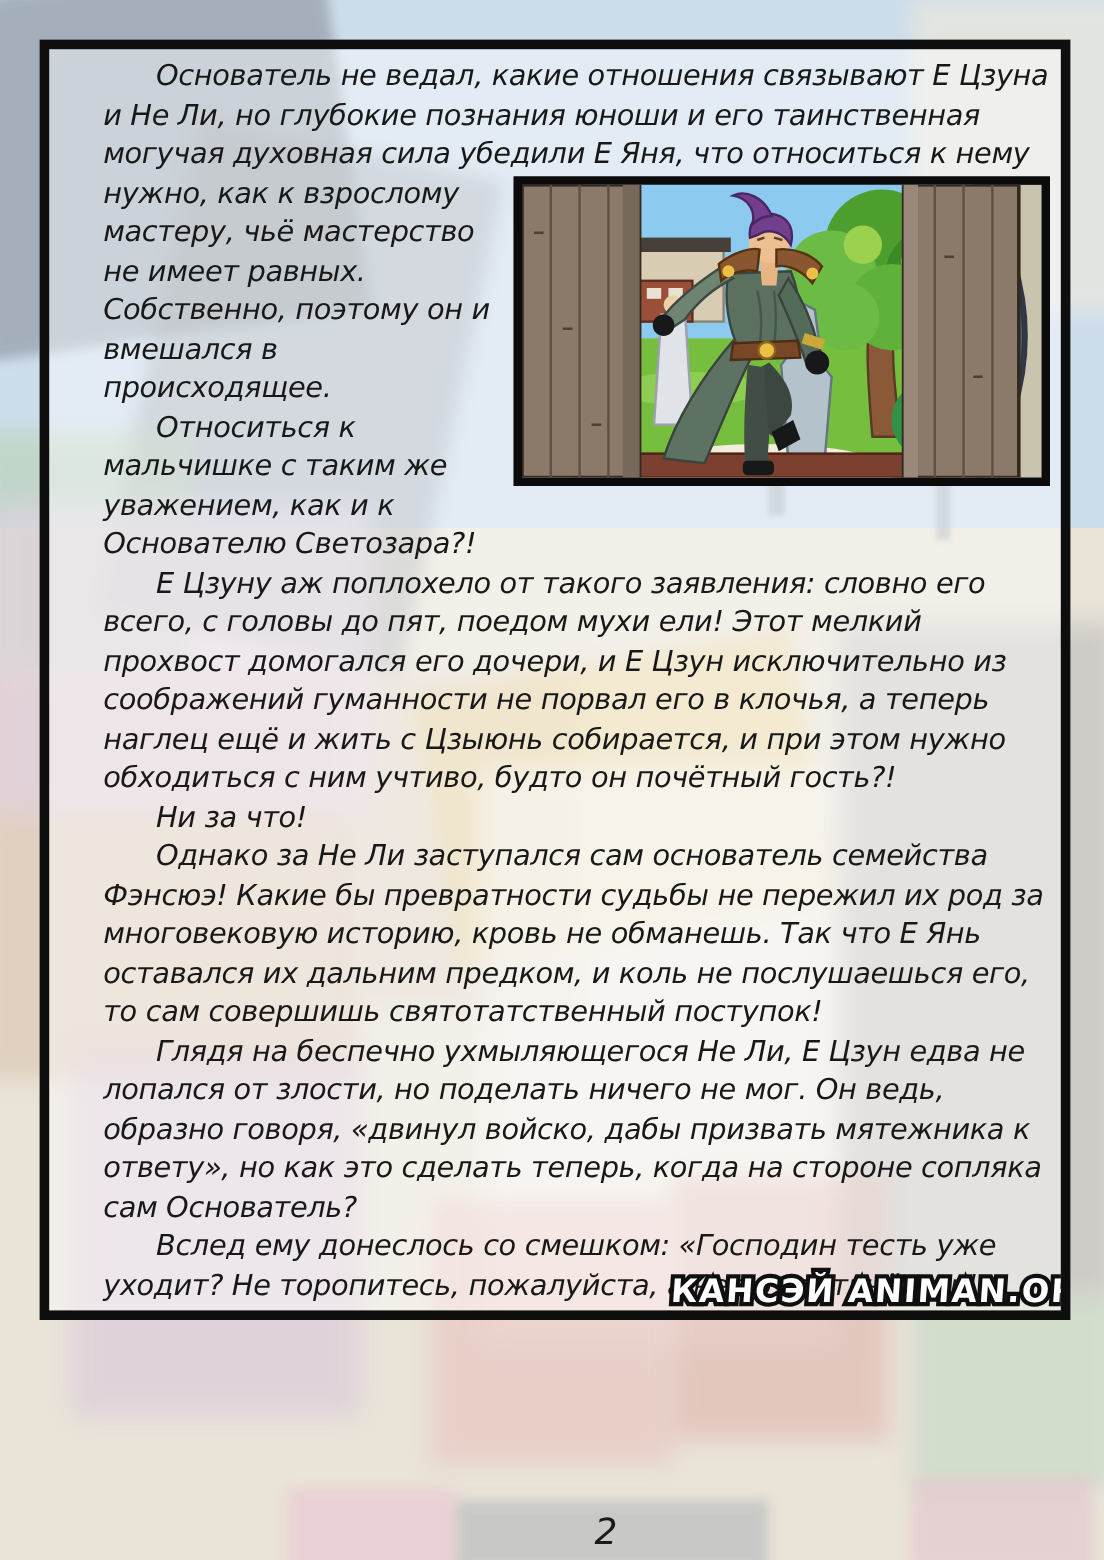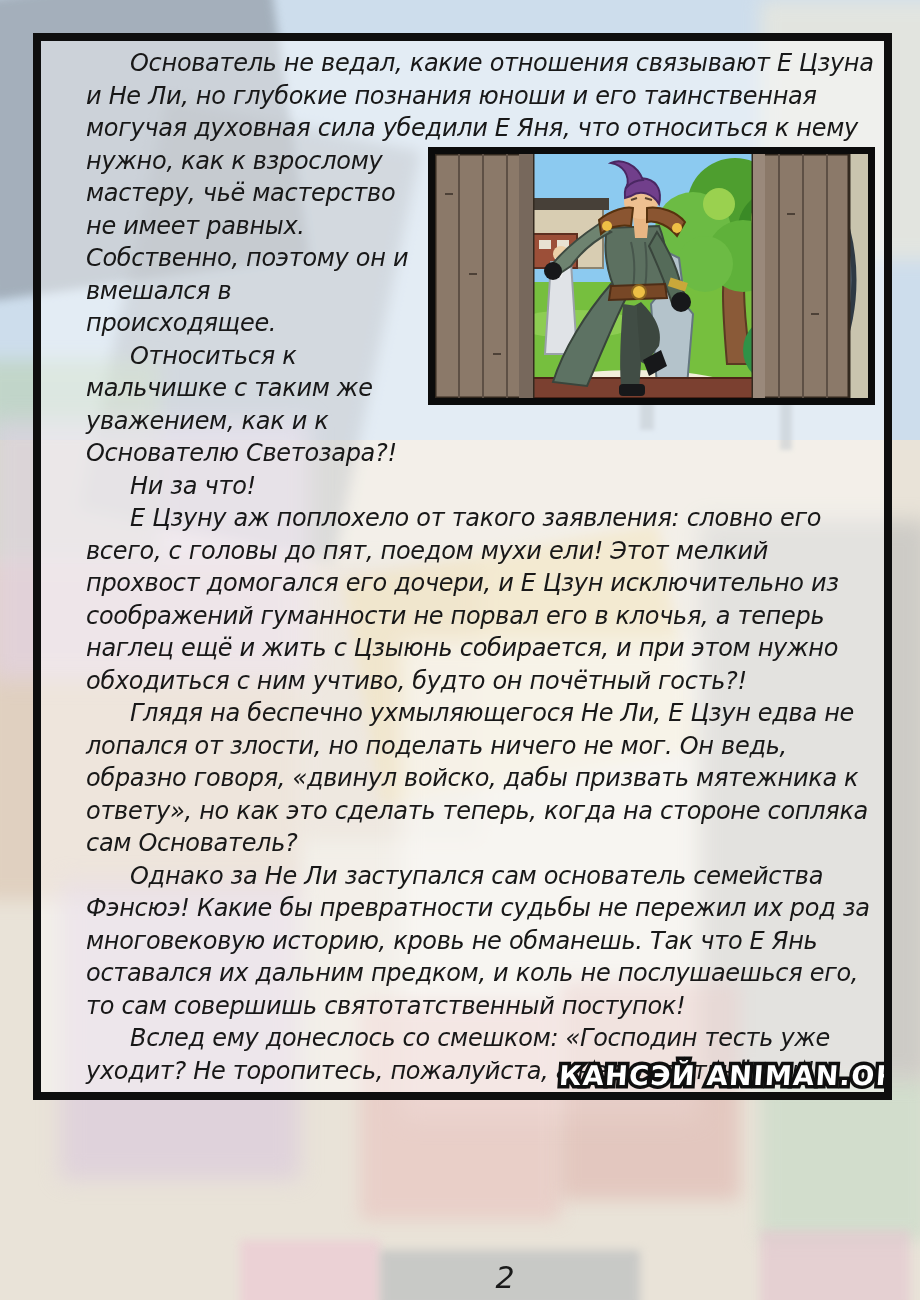--- a/index.html
+++ b/index.html
@@ -183,24 +183,24 @@
             <line x1="392" y1="0" x2="392" y2="244" stroke="#5e5045" stroke-width="2"></line>
             <rect x="318" y="0" width="12" height="244" fill="#9a897b"></rect>
             <line x1="352" y1="60" x2="360" y2="60" stroke="#4d4137" stroke-width="2"></line>
             <line x1="376" y1="160" x2="384" y2="160" stroke="#4d4137" stroke-width="2"></line>
           </g>
         </svg>
       </div>
 
       <p>Основатель не ведал, какие отношения связывают Е Цзуна и Не Ли, но глубокие познания юноши и его таинственная могучая духовная сила убедили Е Яня, что относиться к нему нужно, как к взрослому мастеру, чьё мастерство не имеет равных. Собственно, поэтому он и вмешался в происходящее.</p>
       <p>Относиться к мальчишке с таким же уважением, как и к Основателю Светозара?!</p>
+      <p>Е Цзуну аж поплохело от такого заявления: словно его всего, с головы до пят, поедом мухи ели! Этот мелкий прохвост домогался его дочери, и Е Цзун исключительно из соображений гуманности не порвал его в клочья, а теперь наглец ещё и жить с Цзыюнь собирается, и при этом нужно обходиться с ним учтиво, будто он почётный гость?!</p>
       <p>Ни за что!</p>
-      <p>Е Цзуну аж поплохело от такого заявления: словно его всего, с головы до пят, поедом мухи ели! Этот мелкий прохвост домогался его дочери, и Е Цзун исключительно из соображений гуманности не порвал его в клочья, а теперь наглец ещё и жить с Цзыюнь собирается, и при этом нужно обходиться с ним учтиво, будто он почётный гость?!</p>
+      <p>Однако за Не Ли заступался сам основатель семейства Фэнсюэ! Какие бы превратности судьбы не пережил их род за многовековую историю, кровь не обманешь. Так что Е Янь оставался их дальним предком, и коль не послушаешься его, то сам совершишь святотатственный поступок!</p>
       <p>Глядя на беспечно ухмыляющегося Не Ли, Е Цзун едва не лопался от злости, но поделать ничего не мог. Он ведь, образно говоря, «двинул войско, дабы призвать мятежника к ответу», но как это сделать теперь, когда на стороне сопляка сам Основатель?</p>
-      <p>Однако за Не Ли заступался сам основатель семейства Фэнсюэ! Какие бы превратности судьбы не пережил их род за многовековую историю, кровь не обманешь. Так что Е Янь оставался их дальним предком, и коль не послушаешься его, то сам совершишь святотатственный поступок!</p>
       <p>Вслед ему донеслось со смешком: «Господин тесть уже уходит? Не торопитесь, пожалуйста, а не то споткнётесь!»</p>
       <p>Е Цзун, который как раз заносил ногу через порог, разумеется, зацепился за него и едва не упал. Он несколько раз глубоко вдохнул и выдохнул, чтобы не сорваться в совершенно неподобающую его статусу истерику. Надо было ещё тогда треснуть негодяя об стенку так, чтобы мокрое место осталось...</p>
     </div>
 
     <div class="watermark">
       <svg viewBox="0 0 292 42">
         <text x="150" y="31" text-anchor="middle" transform="skewX(-4)">КАНСЭЙ ANIMAN.ORG</text>
       </svg>
     </div>
   </div>

